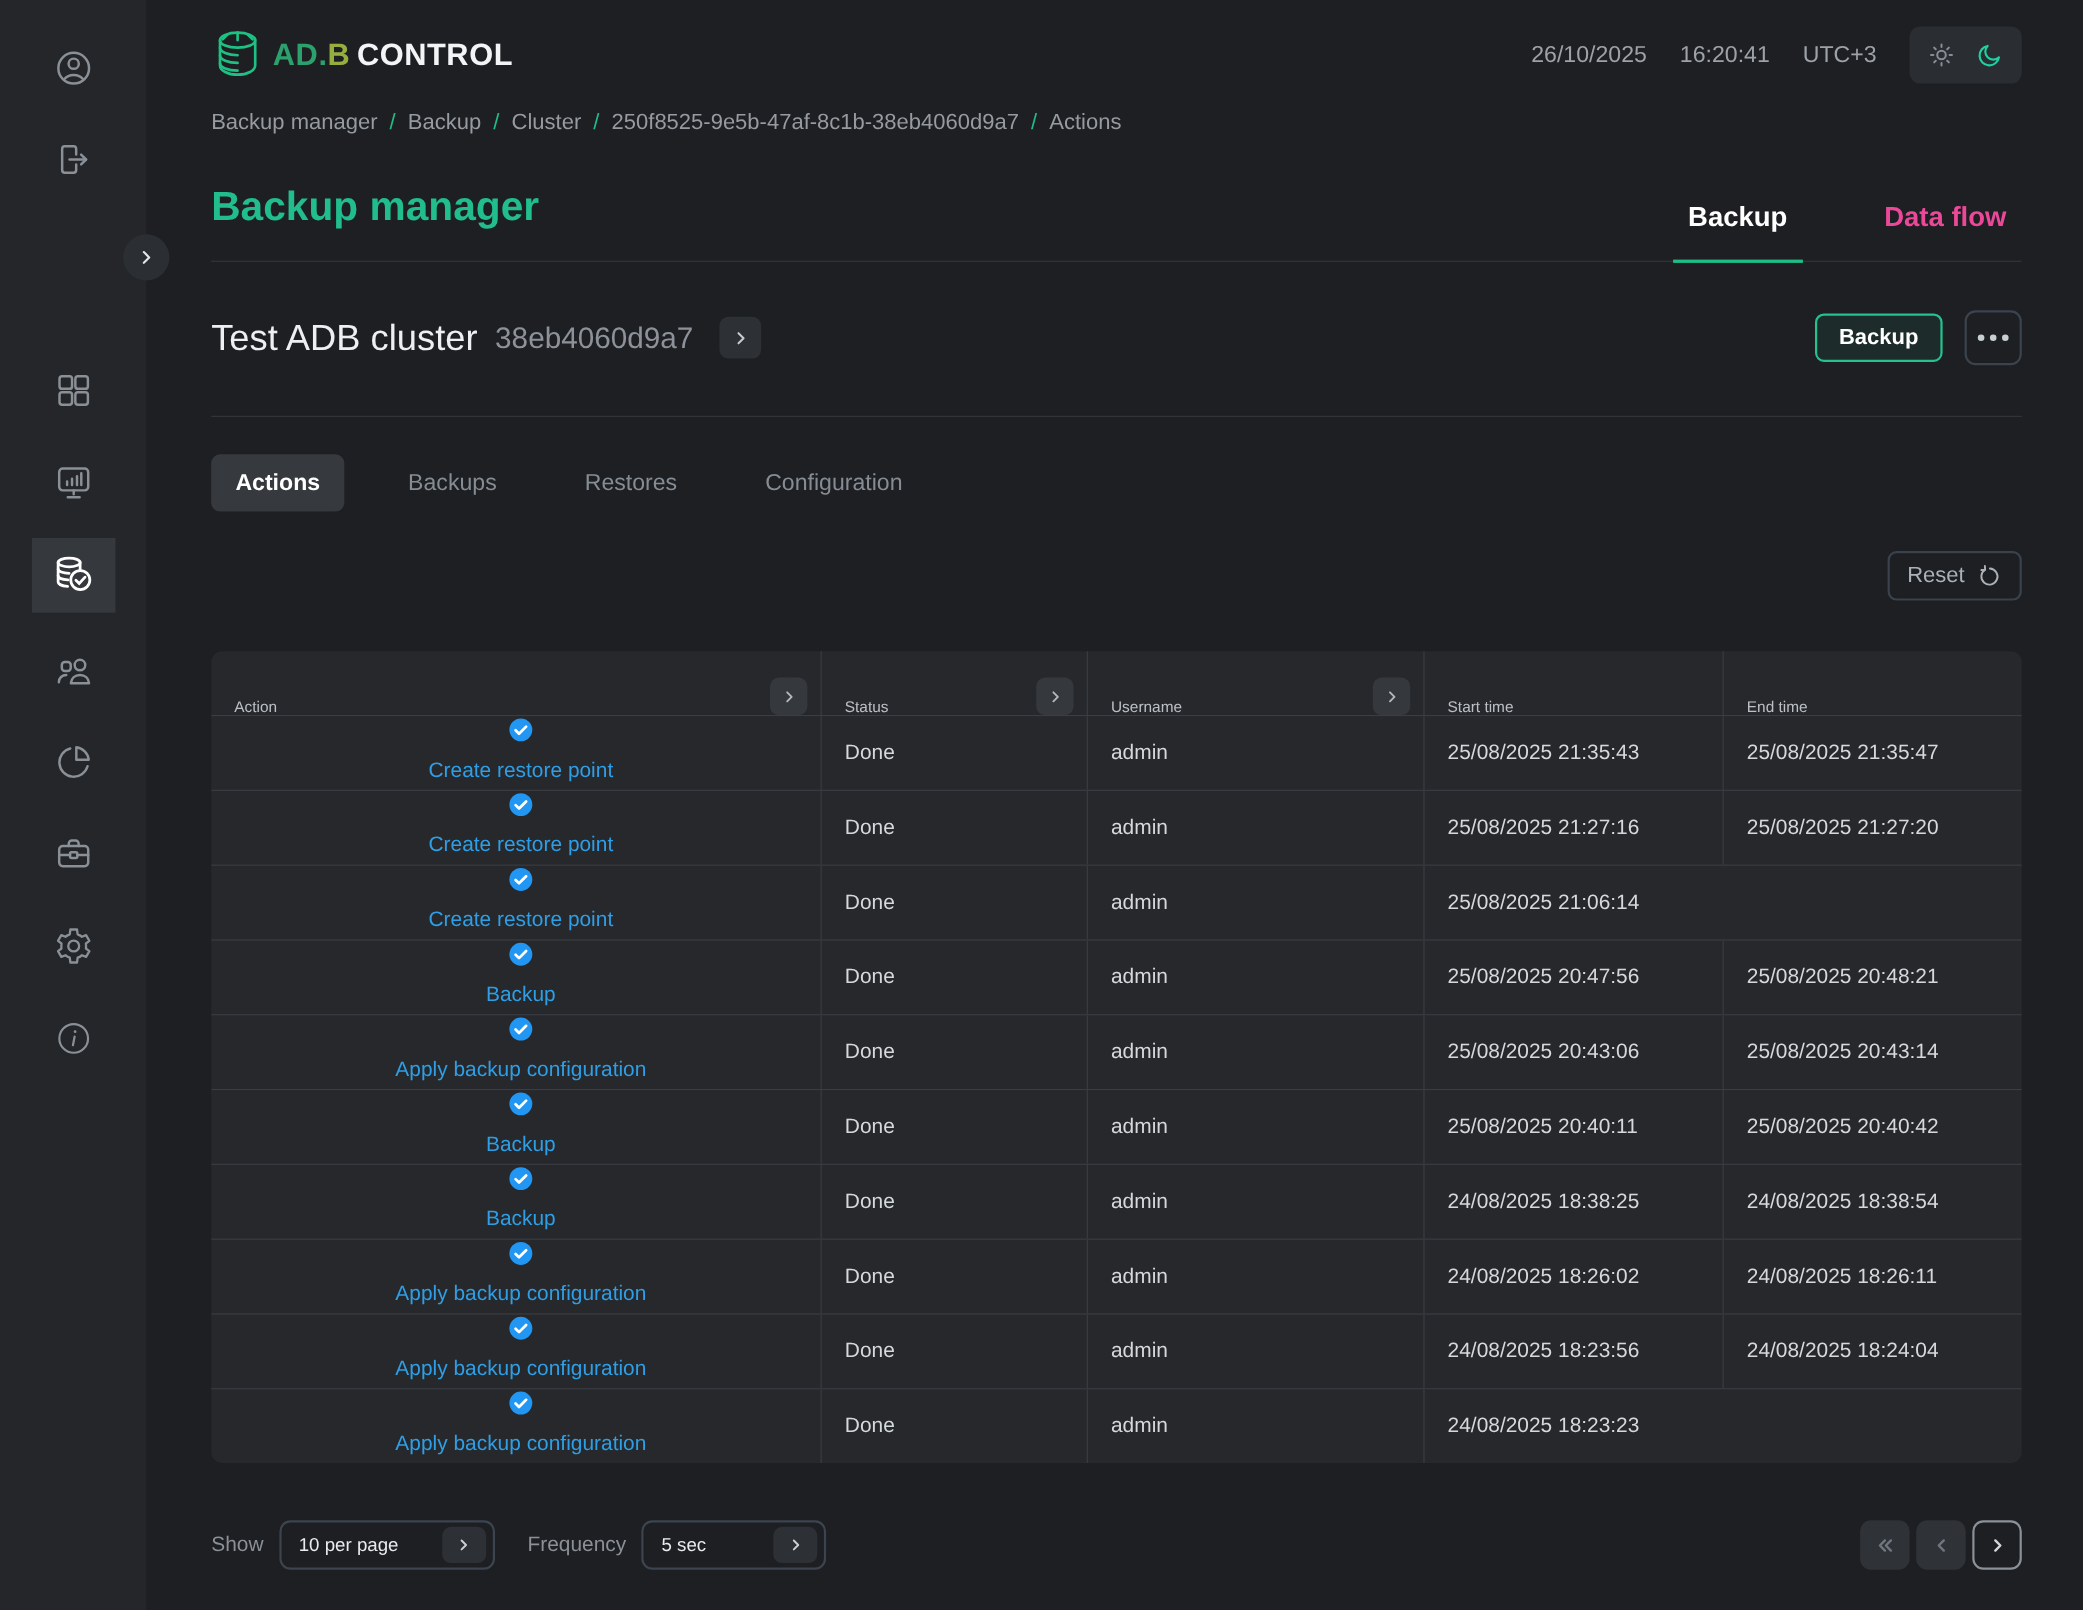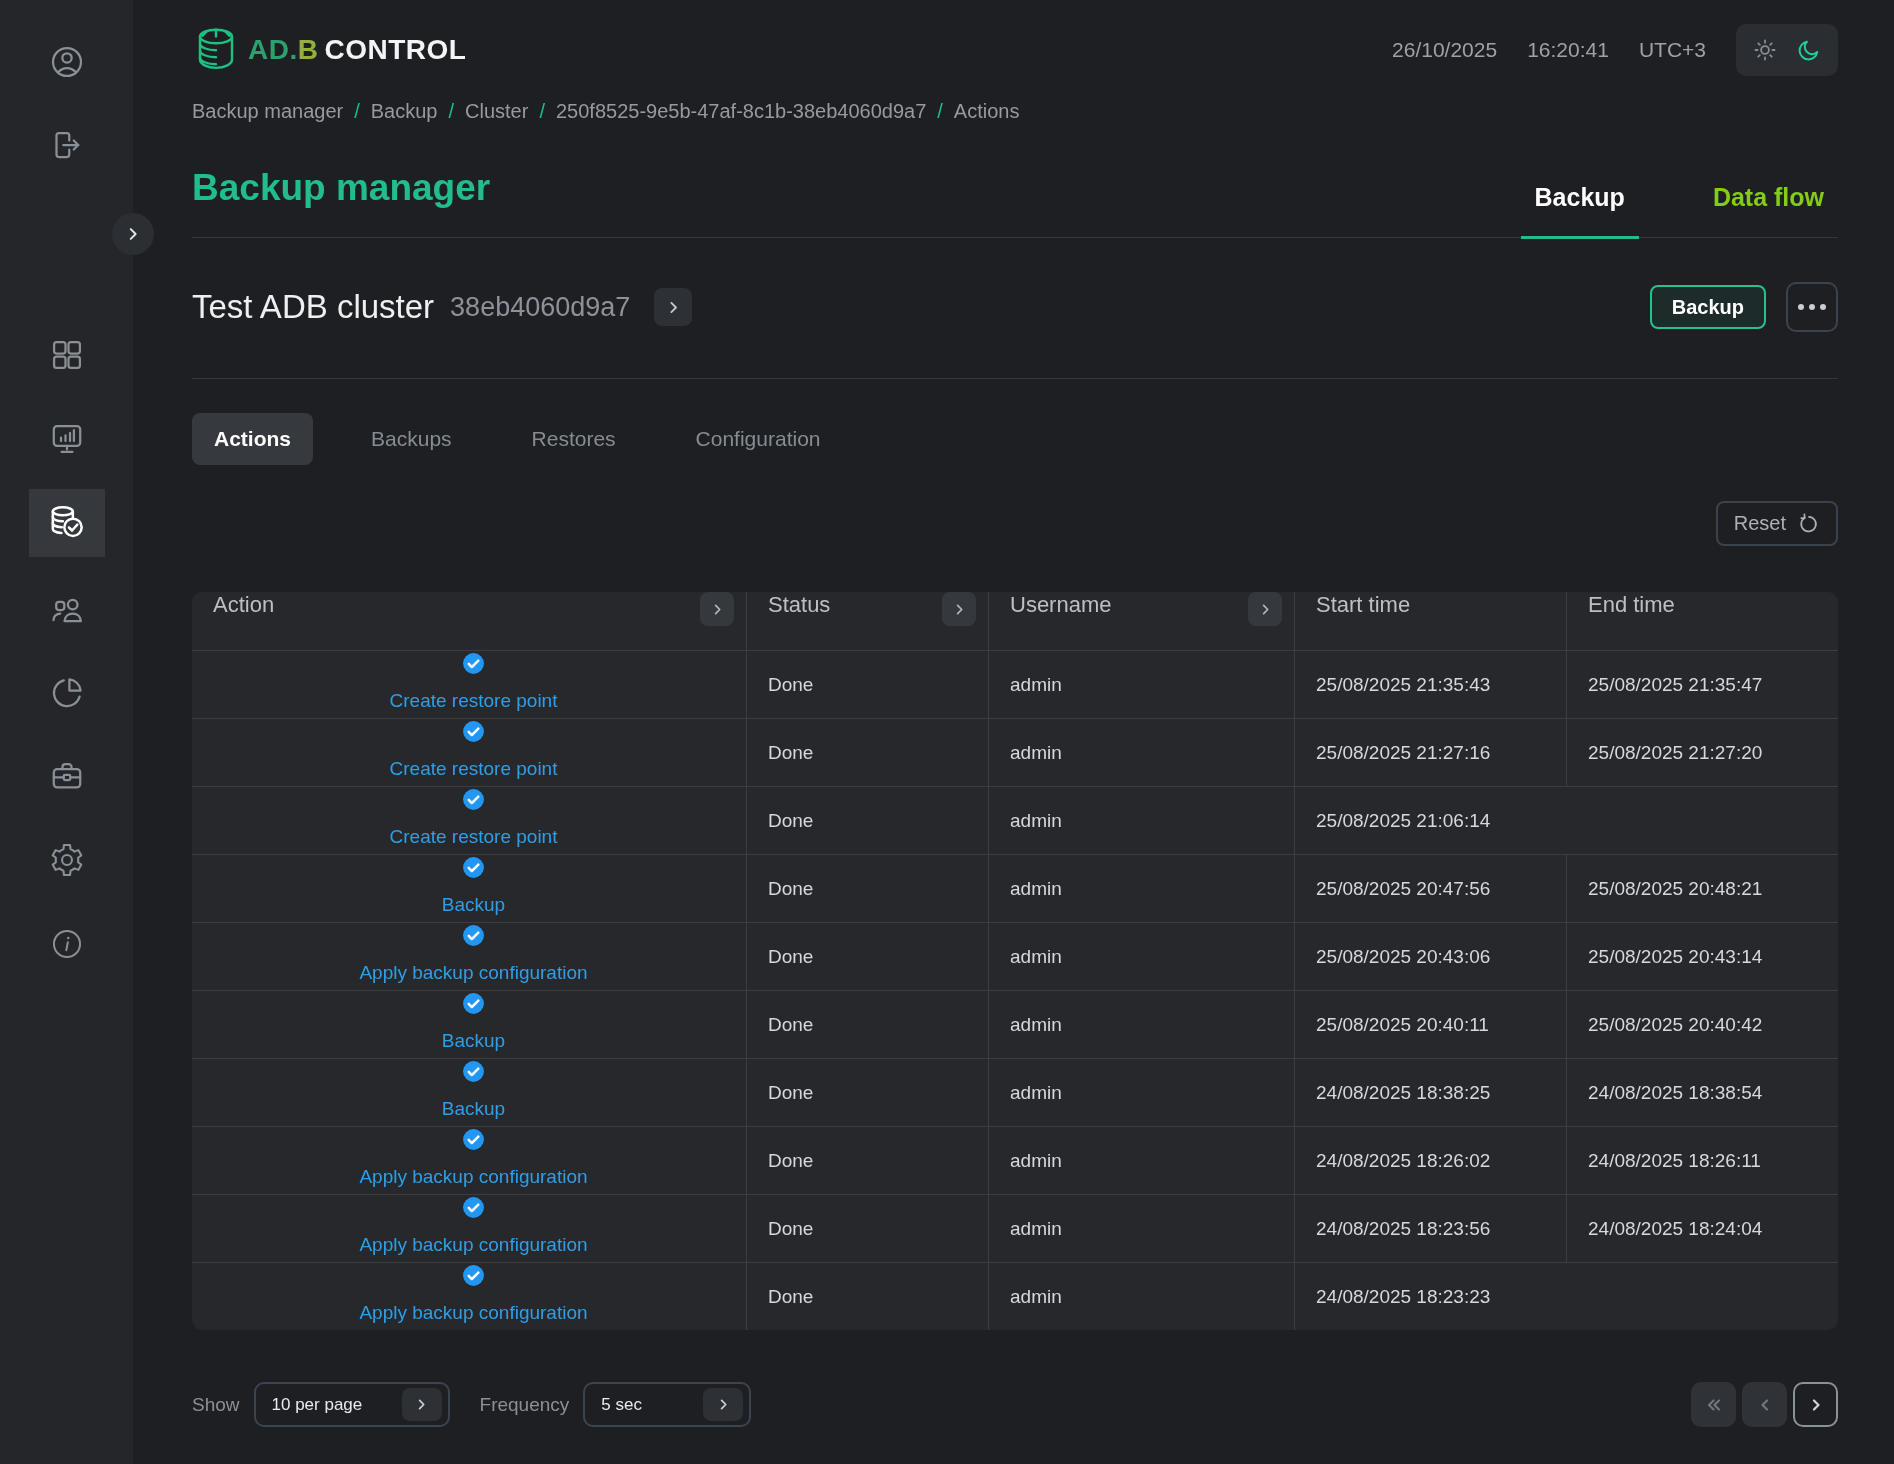--- a/index.html
+++ b/index.html
@@ -43,21 +43,21 @@
   .theme-btn svg{width:26px; height:26px;}
   .sun{color:#878d94;} .moon{color:#1fd0a0;}
 
   .breadcrumb{margin-top:24px; font-size:20px; color:#969aa1; display:flex; flex-wrap:wrap; align-items:center;}
   .crumb{cursor:pointer;}
   .sep{color:var(--accent); margin:0 11px;}
 
   .title-row{display:flex; justify-content:space-between; align-items:flex-end; border-bottom:1px solid var(--line-soft); margin-top:44px;}
   .page-title{font-size:37px; font-weight:700; color:#21bd8c; padding-bottom:28px;}
   .top-tabs{display:flex; gap:60px;}
-  .top-tab{font-size:25px; color:#84cc16; padding:0 14px 24px; cursor:pointer; font-weight:700;}
+  .top-tab{font-size:25px; color:#ec4899; padding:0 14px 24px; cursor:pointer; font-weight:700;}
   .top-tab.active{color:#fff; border-bottom:3px solid var(--accent); margin-bottom:-2px;}
 
   .cluster-section{border-bottom:1px solid var(--line-soft); padding:44px 0 46px;}
   .cluster-row{display:flex; align-items:center;}
   .cluster-name{font-size:33px; color:#edeff1; font-weight:400;}
   .cluster-id{font-size:27px; color:#8d929a; margin-left:16px;}
   .expand-btn{width:38px; height:38px; margin-left:24px; border:none; border-radius:8px; background:#2d3035;
               color:#c6cacf; display:flex; align-items:center; justify-content:center; cursor:pointer;}
   .expand-btn svg{width:17px; height:17px;}
   .cluster-actions{margin-left:auto; display:flex; align-items:center; gap:20px;}
@@ -72,21 +72,21 @@
   .sec-tab.active{background:#36393e; border-radius:8px; color:#fff; font-weight:700;}
 
   .reset-row{display:flex; justify-content:flex-end; margin-top:36px;}
   .reset-btn{height:45px; padding:0 16px; border:2px solid #3a424d; border-radius:8px; background:transparent;
              color:#abb1b9; font-size:20px; display:flex; align-items:center; gap:12px; cursor:pointer; font-family:inherit;}
   .reset-btn svg{width:22px; height:22px;}
 
   
   .table{margin-top:46px; width:1646px; background:var(--panel); border-radius:10px; overflow:hidden;}
   .thead,.trow{display:grid; grid-template-columns:554px 242px 306px 272px 272px;}
-  .hcell{height:58px; display:flex; align-items:flex-start; padding:0 12px 0 21px; color:var(--muted2); font-size:22px;}
+  .hcell{height:58px; display:flex; align-items:flex-end; padding:0 12px 0 21px; color:var(--muted2); font-size:14px;}
   .hcell + .hcell{border-left:1px solid var(--line);}
   .col-btn{margin-left:auto; width:34px; height:34px; border:none; border-radius:8px; background:#35383d;
            color:#b3b8be; display:flex; align-items:center; justify-content:center; cursor:pointer;}
   .col-btn svg{width:15px; height:15px;}
   .trow{border-top:1px solid var(--line);}
   .tcell{height:67px; display:flex; align-items:center; padding:0 12px 0 21px; font-size:19px; color:#d6d9dc;}
   .tcell + .tcell{border-left:1px solid var(--line);}
   .tcell.action{gap:14px;flex-direction:column;}
   .check{display:flex; align-items:center;}
   .check svg{width:25px; height:25px;}

